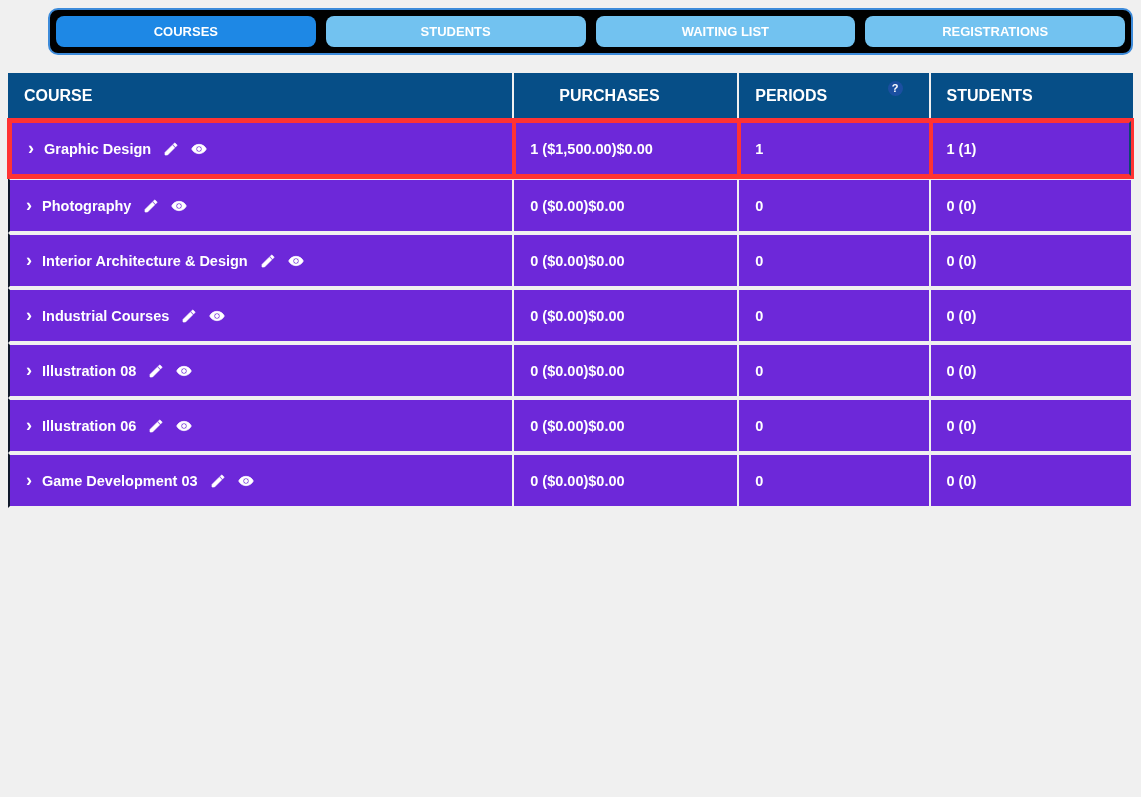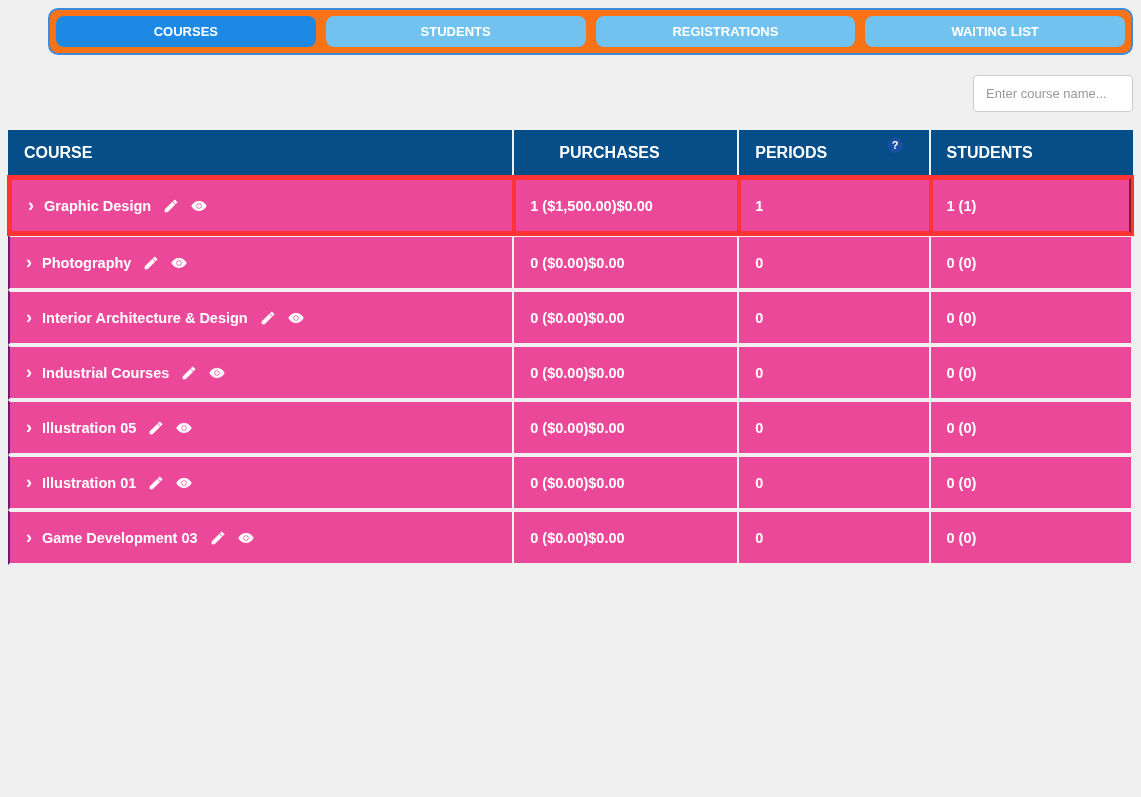--- a/index.html
+++ b/index.html
@@ -8,21 +8,21 @@
       background: #f0f0f0;
       padding: 8px;
     }
     .page-wrapper {
       background: #f0f0f0;
     }
     .tab-container {
       border: 2px solid #3d8bda;
       border-radius: 10px;
       padding: 6px;
-      background: #f97316;
+      background: #000000;
       display: flex;
       gap: 10px;
       margin-left: 40px;
     }
     .tab {
       flex: 1;
       text-align: center;
       padding: 8px 0;
       border-radius: 8px;
       font-weight: 700;
@@ -91,37 +91,37 @@
       color: #fff;
       font-size: 11px;
       text-align: center;
       line-height: 15px;
       font-weight: 700;
       vertical-align: middle;
       position: relative;
       top: -8px;
     }
     tbody td {
-      background: #ec4899;
+      background: #6d28d9;
       color: #fff;
       padding: 15px 16px;
       font-size: 14.5px;
       font-weight: 600;
       border: 2px solid #f0f0f0;
       border-left: none;
     }
-    tbody td:first-child { border-left: 2px solid #701a75; }
+    tbody td:first-child { border-left: 2px solid #0f172a; }
     tbody tr.highlighted td {
       outline: 3px solid #ff3333;
       outline-offset: -2px;
       position: relative;
     }
     tbody tr.highlighted td { border-top: 4px solid #ff3333; border-bottom: 4px solid #ff3333; }
     tbody tr.highlighted td:first-child { border-left: 4px solid #ff3333; }
-    tbody tr.highlighted td:last-child { border-right: 4px solid #7f1d1d; }
+    tbody tr.highlighted td:last-child { border-right: 4px solid #0c4a6e; }
     .course-cell {
       display: flex;
       align-items: center;
       gap: 8px;
     }
     .chevron::before {
       content: "›";
       font-size: 18px;
       font-weight: 700;
       display: inline-block;
@@ -135,27 +135,24 @@
     .col-students { width: 18%; }
   </style>
 </head>
 <body>
 
 <div class="page-wrapper">
 
   <div class="tab-container" id="tab-bar">
       <div class="tab active">COURSES</div>
       <div class="tab inactive">STUDENTS</div>
+      <div class="tab inactive">WAITING LIST</div>
       <div class="tab inactive">REGISTRATIONS</div>
-      <div class="tab inactive">WAITING LIST</div>
     </div>
 
-  <div class="search-row">
-    <input class="search-input" type="text" placeholder="Enter course name..." style="">
-  </div>
 
 
   <div class="table-wrapper">
     <table>
       <thead>
         <tr>
           <th class="col-course">COURSE</th>
           <th class="col-purchases">PURCHASES</th>
           <th class="col-periods">
             <span>PERIODS</span>
@@ -246,42 +243,42 @@
               </div>
             </td>
             <td>0 ($0.00)$0.00</td>
             <td>0</td>
             <td>0 (0)</td>
           </tr>
           <tr>
             <td>
               <div class="course-cell">
                 <span class="chevron"></span>
-                <span>Illustration 05</span>
-                <span class="icon">
-                  <svg viewBox="0 0 24 24">
-                    <path d="M3 17.25V21h3.75l11-11-3.75-3.75-11 11zM20.7 7.04a1 1 0 0 0 0-1.41l-2.34-2.34a1 1 0 0 0-1.41 0l-1.83 1.83 3.75 3.75 1.83-1.83z"></path>
-                  </svg>
-                </span>
-                <span class="icon">
-                  <svg viewBox="0 0 24 24">
-                    <path d="M12 5C7 5 2.73 8.11 1 12c1.73 3.89 6 7 11 7s9.27-3.11 11-7c-1.73-3.89-6-7-11-7zm0 11.5A4.5 4.5 0 1 1 16.5 12 4.5 4.5 0 0 1 12 16.5zm0-7A2.5 2.5 0 1 0 14.5 12 2.5 2.5 0 0 0 12 9.5z"></path>
-                  </svg>
-                </span>
-              </div>
-            </td>
-            <td>0 ($0.00)$0.00</td>
-            <td>0</td>
-            <td>0 (0)</td>
-          </tr>
-          <tr>
-            <td>
-              <div class="course-cell">
-                <span class="chevron"></span>
-                <span>Illustration 01</span>
+                <span>Illustration 08</span>
+                <span class="icon">
+                  <svg viewBox="0 0 24 24">
+                    <path d="M3 17.25V21h3.75l11-11-3.75-3.75-11 11zM20.7 7.04a1 1 0 0 0 0-1.41l-2.34-2.34a1 1 0 0 0-1.41 0l-1.83 1.83 3.75 3.75 1.83-1.83z"></path>
+                  </svg>
+                </span>
+                <span class="icon">
+                  <svg viewBox="0 0 24 24">
+                    <path d="M12 5C7 5 2.73 8.11 1 12c1.73 3.89 6 7 11 7s9.27-3.11 11-7c-1.73-3.89-6-7-11-7zm0 11.5A4.5 4.5 0 1 1 16.5 12 4.5 4.5 0 0 1 12 16.5zm0-7A2.5 2.5 0 1 0 14.5 12 2.5 2.5 0 0 0 12 9.5z"></path>
+                  </svg>
+                </span>
+              </div>
+            </td>
+            <td>0 ($0.00)$0.00</td>
+            <td>0</td>
+            <td>0 (0)</td>
+          </tr>
+          <tr>
+            <td>
+              <div class="course-cell">
+                <span class="chevron"></span>
+                <span>Illustration 06</span>
                 <span class="icon">
                   <svg viewBox="0 0 24 24">
                     <path d="M3 17.25V21h3.75l11-11-3.75-3.75-11 11zM20.7 7.04a1 1 0 0 0 0-1.41l-2.34-2.34a1 1 0 0 0-1.41 0l-1.83 1.83 3.75 3.75 1.83-1.83z"></path>
                   </svg>
                 </span>
                 <span class="icon">
                   <svg viewBox="0 0 24 24">
                     <path d="M12 5C7 5 2.73 8.11 1 12c1.73 3.89 6 7 11 7s9.27-3.11 11-7c-1.73-3.89-6-7-11-7zm0 11.5A4.5 4.5 0 1 1 16.5 12 4.5 4.5 0 0 1 12 16.5zm0-7A2.5 2.5 0 1 0 14.5 12 2.5 2.5 0 0 0 12 9.5z"></path>
                   </svg>
                 </span>

